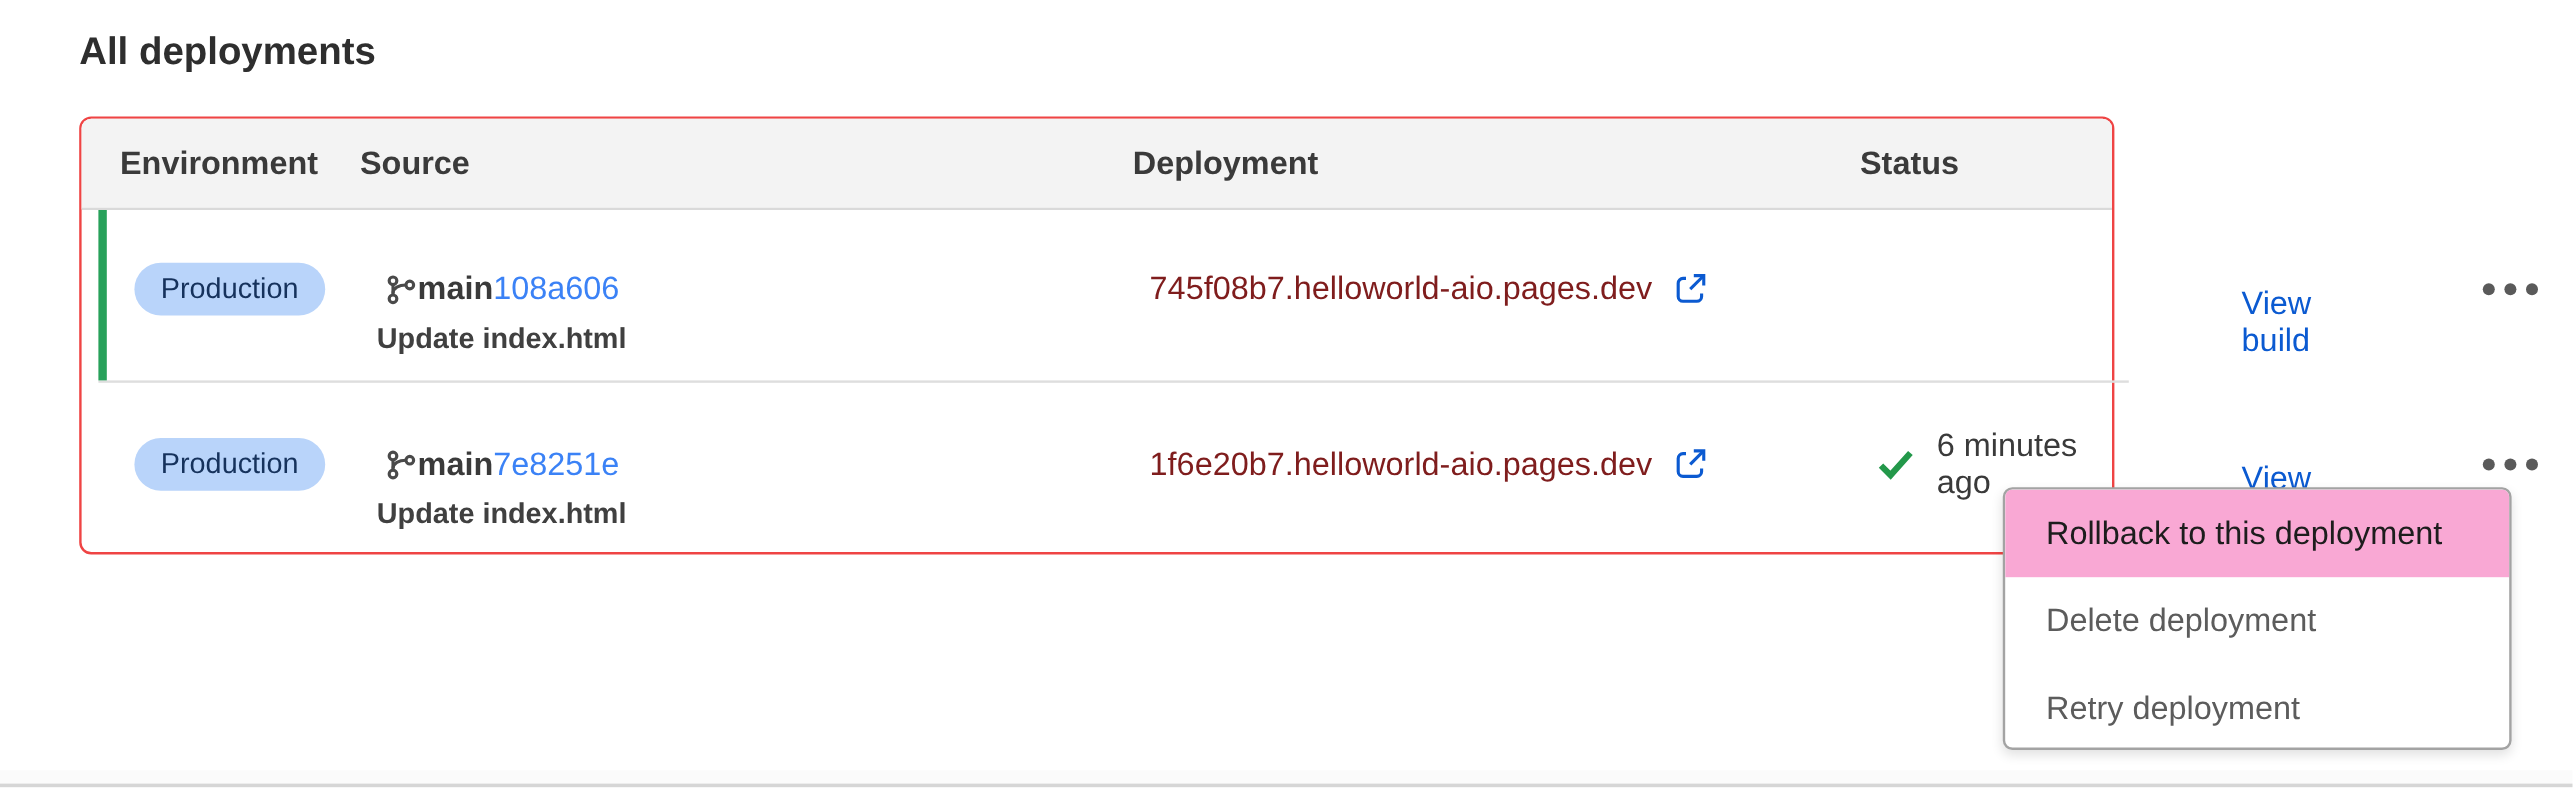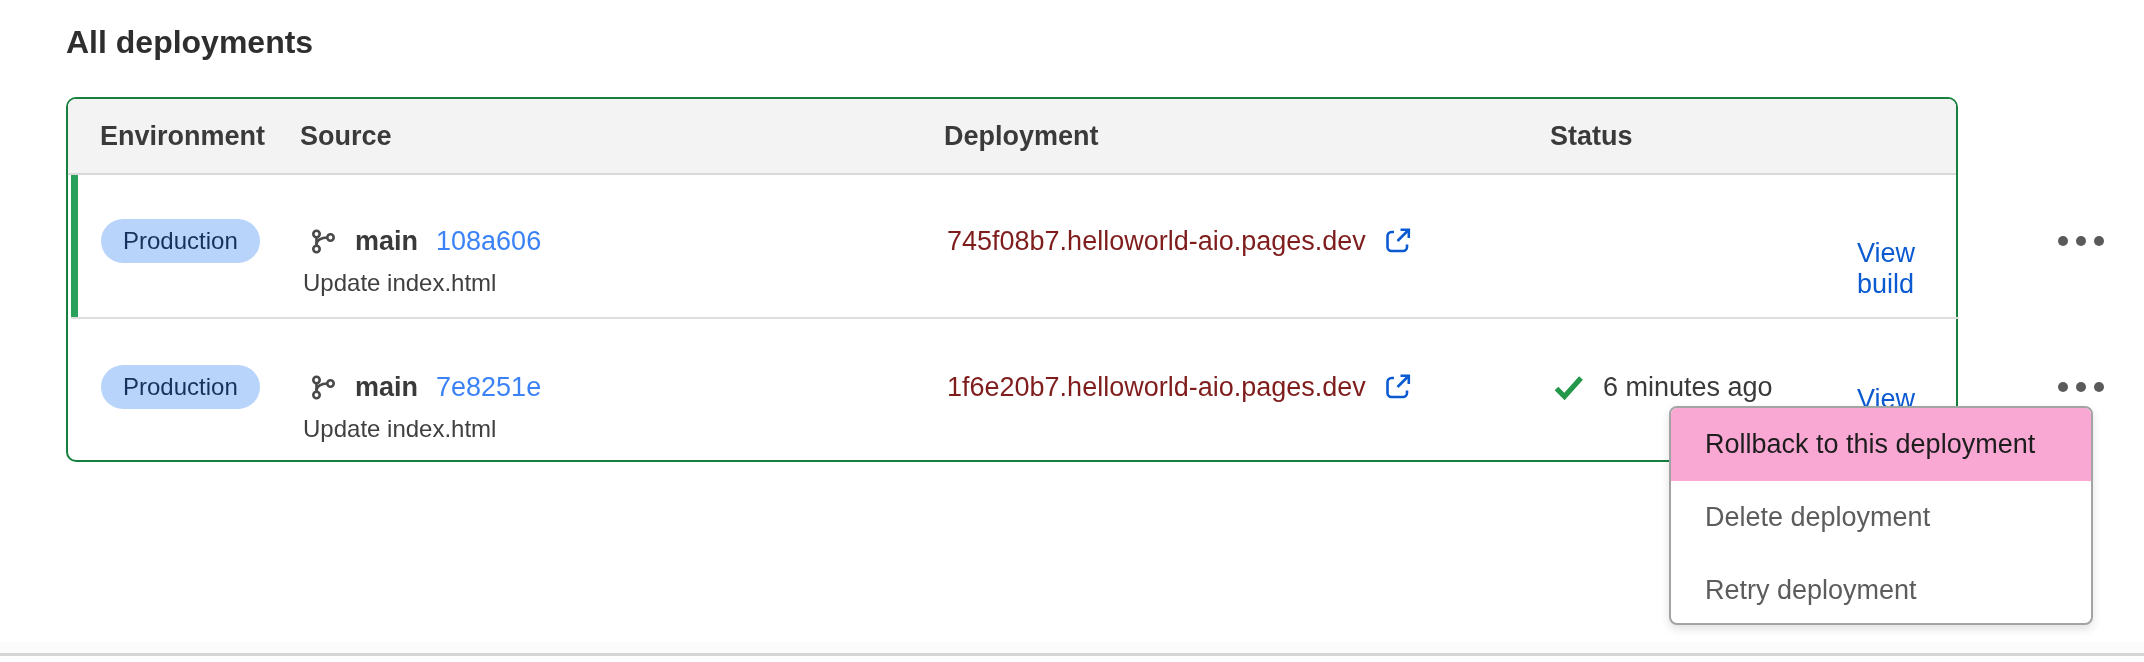--- a/index.html
+++ b/index.html
@@ -3,41 +3,41 @@
 <meta charset="utf-8">
 <style>
   * { margin:0; padding:0; box-sizing:border-box; }
   html,body { width:2144px; height:662px; background:#ffffff;
     font-family:"Liberation Sans","DejaVu Sans",sans-serif; color:#383838; }
   .stage { position:relative; width:2144px; height:662px; background:#fff; overflow:hidden; }
 
   .page-title { position:absolute; left:66px; top:24px; font-size:32px; font-weight:600; color:#2e2e2e; }
 
   
-  .card { position:absolute; left:66px; top:97px; width:1892px; height:365px;
-    border:2px solid #15803d; border-radius:10px; background:#fff; }
+  .card { position:absolute; left:66px; top:97px; width:1696px; height:365px;
+    border:2px solid #ef4444; border-radius:10px; background:#fff; }
   .thead { position:absolute; left:0; top:0; width:100%; height:76px;
     background:#f3f3f3; border-bottom:2px solid #d9d9d9; border-radius:8px 8px 0 0; }
   .th { position:absolute; top:38px; transform:translateY(-52%); font-size:27px; font-weight:600; color:#3a3a3a; }
   .th.env { left:32px; } .th.src { left:232px; } .th.dep { left:876px; } .th.sta { left:1482px; }
 
-  .row { position:absolute; left:3px; width:100%; height:144px; }
+  .row { position:absolute; left:14px; width:100%; height:144px; }
   .row1 { top:76px; border-bottom:2px solid #dedede; }
   .row2 { top:222px; height:141px; }
   .active-bar { position:absolute; left:0; top:0; width:7px; height:100%; background:#27a15a; }
 
   .badge { position:absolute; left:30px; top:44px; height:44px; line-height:44px;
     padding:0 22px; border-radius:22px; background:#b9d4fa; color:#16325c; font-size:24px; }
 
   .src-line1 { position:absolute; left:238px; top:66px; transform:translateY(-50%);
-    display:flex; align-items:center; gap:18px; }
+    display:flex; align-items:center; }
   .branch-name { font-size:27px; font-weight:700; color:#3a3a3a; }
   .commit-link { font-size:27px; color:#3b82f6; text-decoration:none; cursor:pointer; }
   .commit-msg { position:absolute; left:232px; top:108px; transform:translateY(-50%);
-    font-size:24px; color:#404040; }
+    font-size:24px; color:#404040;font-weight:bold; }
 
   .dep-cell { position:absolute; left:876px; top:66px; transform:translateY(-50%);
     display:flex; align-items:center; gap:16px; font-size:27px; color:#7f1d1d; }
   .ext-link { display:flex; align-items:center; cursor:pointer; }
 
   .status-cell { position:absolute; left:1482px; top:66px; transform:translateY(-50%);
     display:flex; align-items:center; gap:18px; font-size:27px; color:#3a3a3a; }
 
   .view-build { position:absolute; left:1786px; top:66px; transform:translateY(-52%);
     font-size:27px; color:#0b5ad1; text-decoration:none; cursor:pointer;margin-top:29px; }

